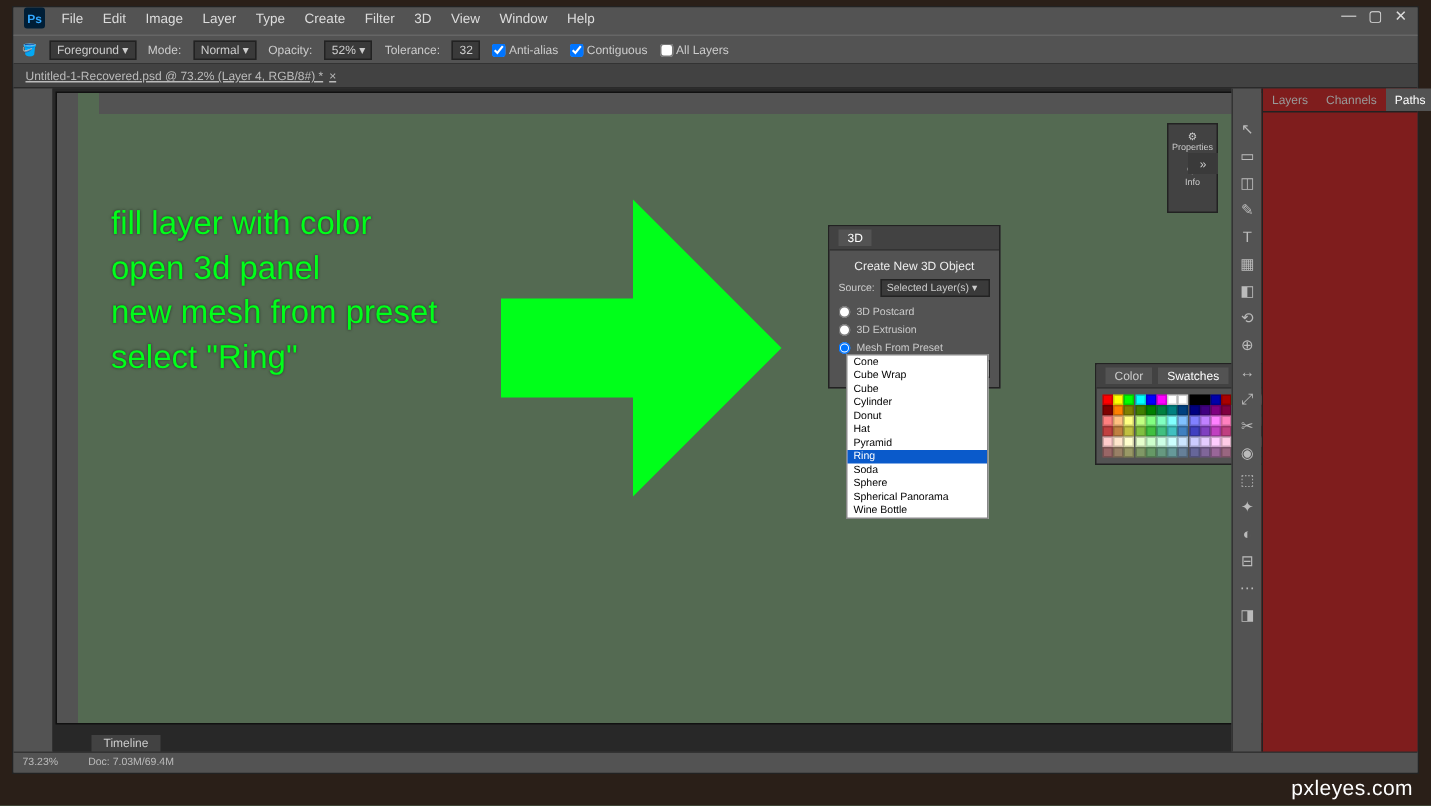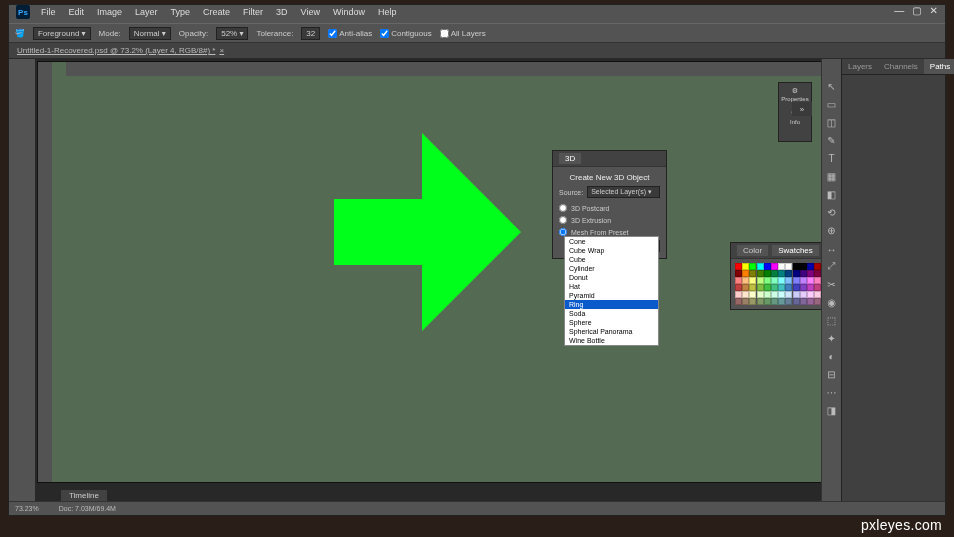--- a/index.html
+++ b/index.html
@@ -41,21 +41,21 @@
 .preset-item { padding: 1px 4px; }
 .preset-item.selected { background: #0a5acb; color: #fff; }
 .swatches-panel { top: 180px; left: 678px; width: 125px; }
 .swatches-body { padding: 4px; }
 .swatch-grid { display: grid; grid-template-columns: repeat(16, 1fr); gap: 0; }
 .swatch { width: 7px; height: 7px; border: 0.5px solid rgba(0,0,0,.2); }
 .right-dock { position: absolute; top: 20px; right: 130px; width: 34px; height: 60px; background: #424242; border: 1px solid #222; display: flex; flex-direction: column; align-items: center; padding: 4px 0; gap: 6px; font-size: 7px; color: #ccc; }
 .right-dock .dock-item { display: flex; flex-direction: column; align-items: center; gap: 1px; }
 .right-tools { position: absolute; right: 104px; top: 0; width: 20px; bottom: 0; background: #535353; border-left: 1px solid #333; display: flex; flex-direction: column; align-items: center; padding-top: 20px; gap: 4px; }
 .right-tools .tool { width: 14px; height: 14px; font-size: 10px; display: flex; align-items: center; justify-content: center; color: #bbb; }
-.far-right { position: absolute; right: 0; top: 0; width: 104px; bottom: 0; background: #404040; border-left: 1px solid #222; }
+.far-right { position: absolute; right: 0; top: 0; width: 104px; bottom: 0; background: #7f1d1d; border-left: 1px solid #222; }
 .far-right-tabs { display: flex; font-size: 8px; color: #999; border-bottom: 1px solid #222; }
 .far-right-tabs span { padding: 3px 6px; }
 .far-right-tabs span.active { background: #535353; color: #fff; }
 .statusbar { height: 14px; background: #535353; border-top: 1px solid #333; display: flex; align-items: center; font-size: 7px; color: #bbb; padding: 0 6px; gap: 20px; }
 .timeline-tab { position: absolute; bottom: 0; left: 26px; font-size: 8px; background: #424242; padding: 1px 8px; color: #ccc; }
 .close-icons { position: absolute; top: 40px; right: 130px; width: 20px; height: 14px; background: #3a3a3a; display:flex; align-items:center; justify-content:center; font-size:8px; color:#ccc;}
 .watermark { position: absolute; bottom: 4px; right: 12px; font-size: 14px; color: #fff; font-weight: 500; letter-spacing: .3px; }
 </style>
 </head>
 <body>
@@ -116,20 +116,26 @@
 
   <div class="main-area">
     <div class="toolbar-left"></div>
 
     <div class="canvas-wrap">
       <div class="canvas">
         <div class="canvas-ruler-v"></div>
         <div class="canvas-content">
           <div class="canvas-ruler-h"></div>
 
+          <div class="tutorial-text">
+            <div>fill layer with color</div>
+            <div>open 3d panel</div>
+            <div>new mesh from preset</div>
+            <div>select "Ring"</div>
+          </div>
 
           <div class="green-arrow">
             <svg viewBox="0 0 100 100">
                 <polygon points="10,35 50,35 50,5 95,50 50,95 50,65 10,65" fill="#00ff1a"></polygon>
               </svg>
           </div>
 
           <div class="panel three-d-panel">
             <div class="panel-header">
               <span class="tab active">3D</span>

